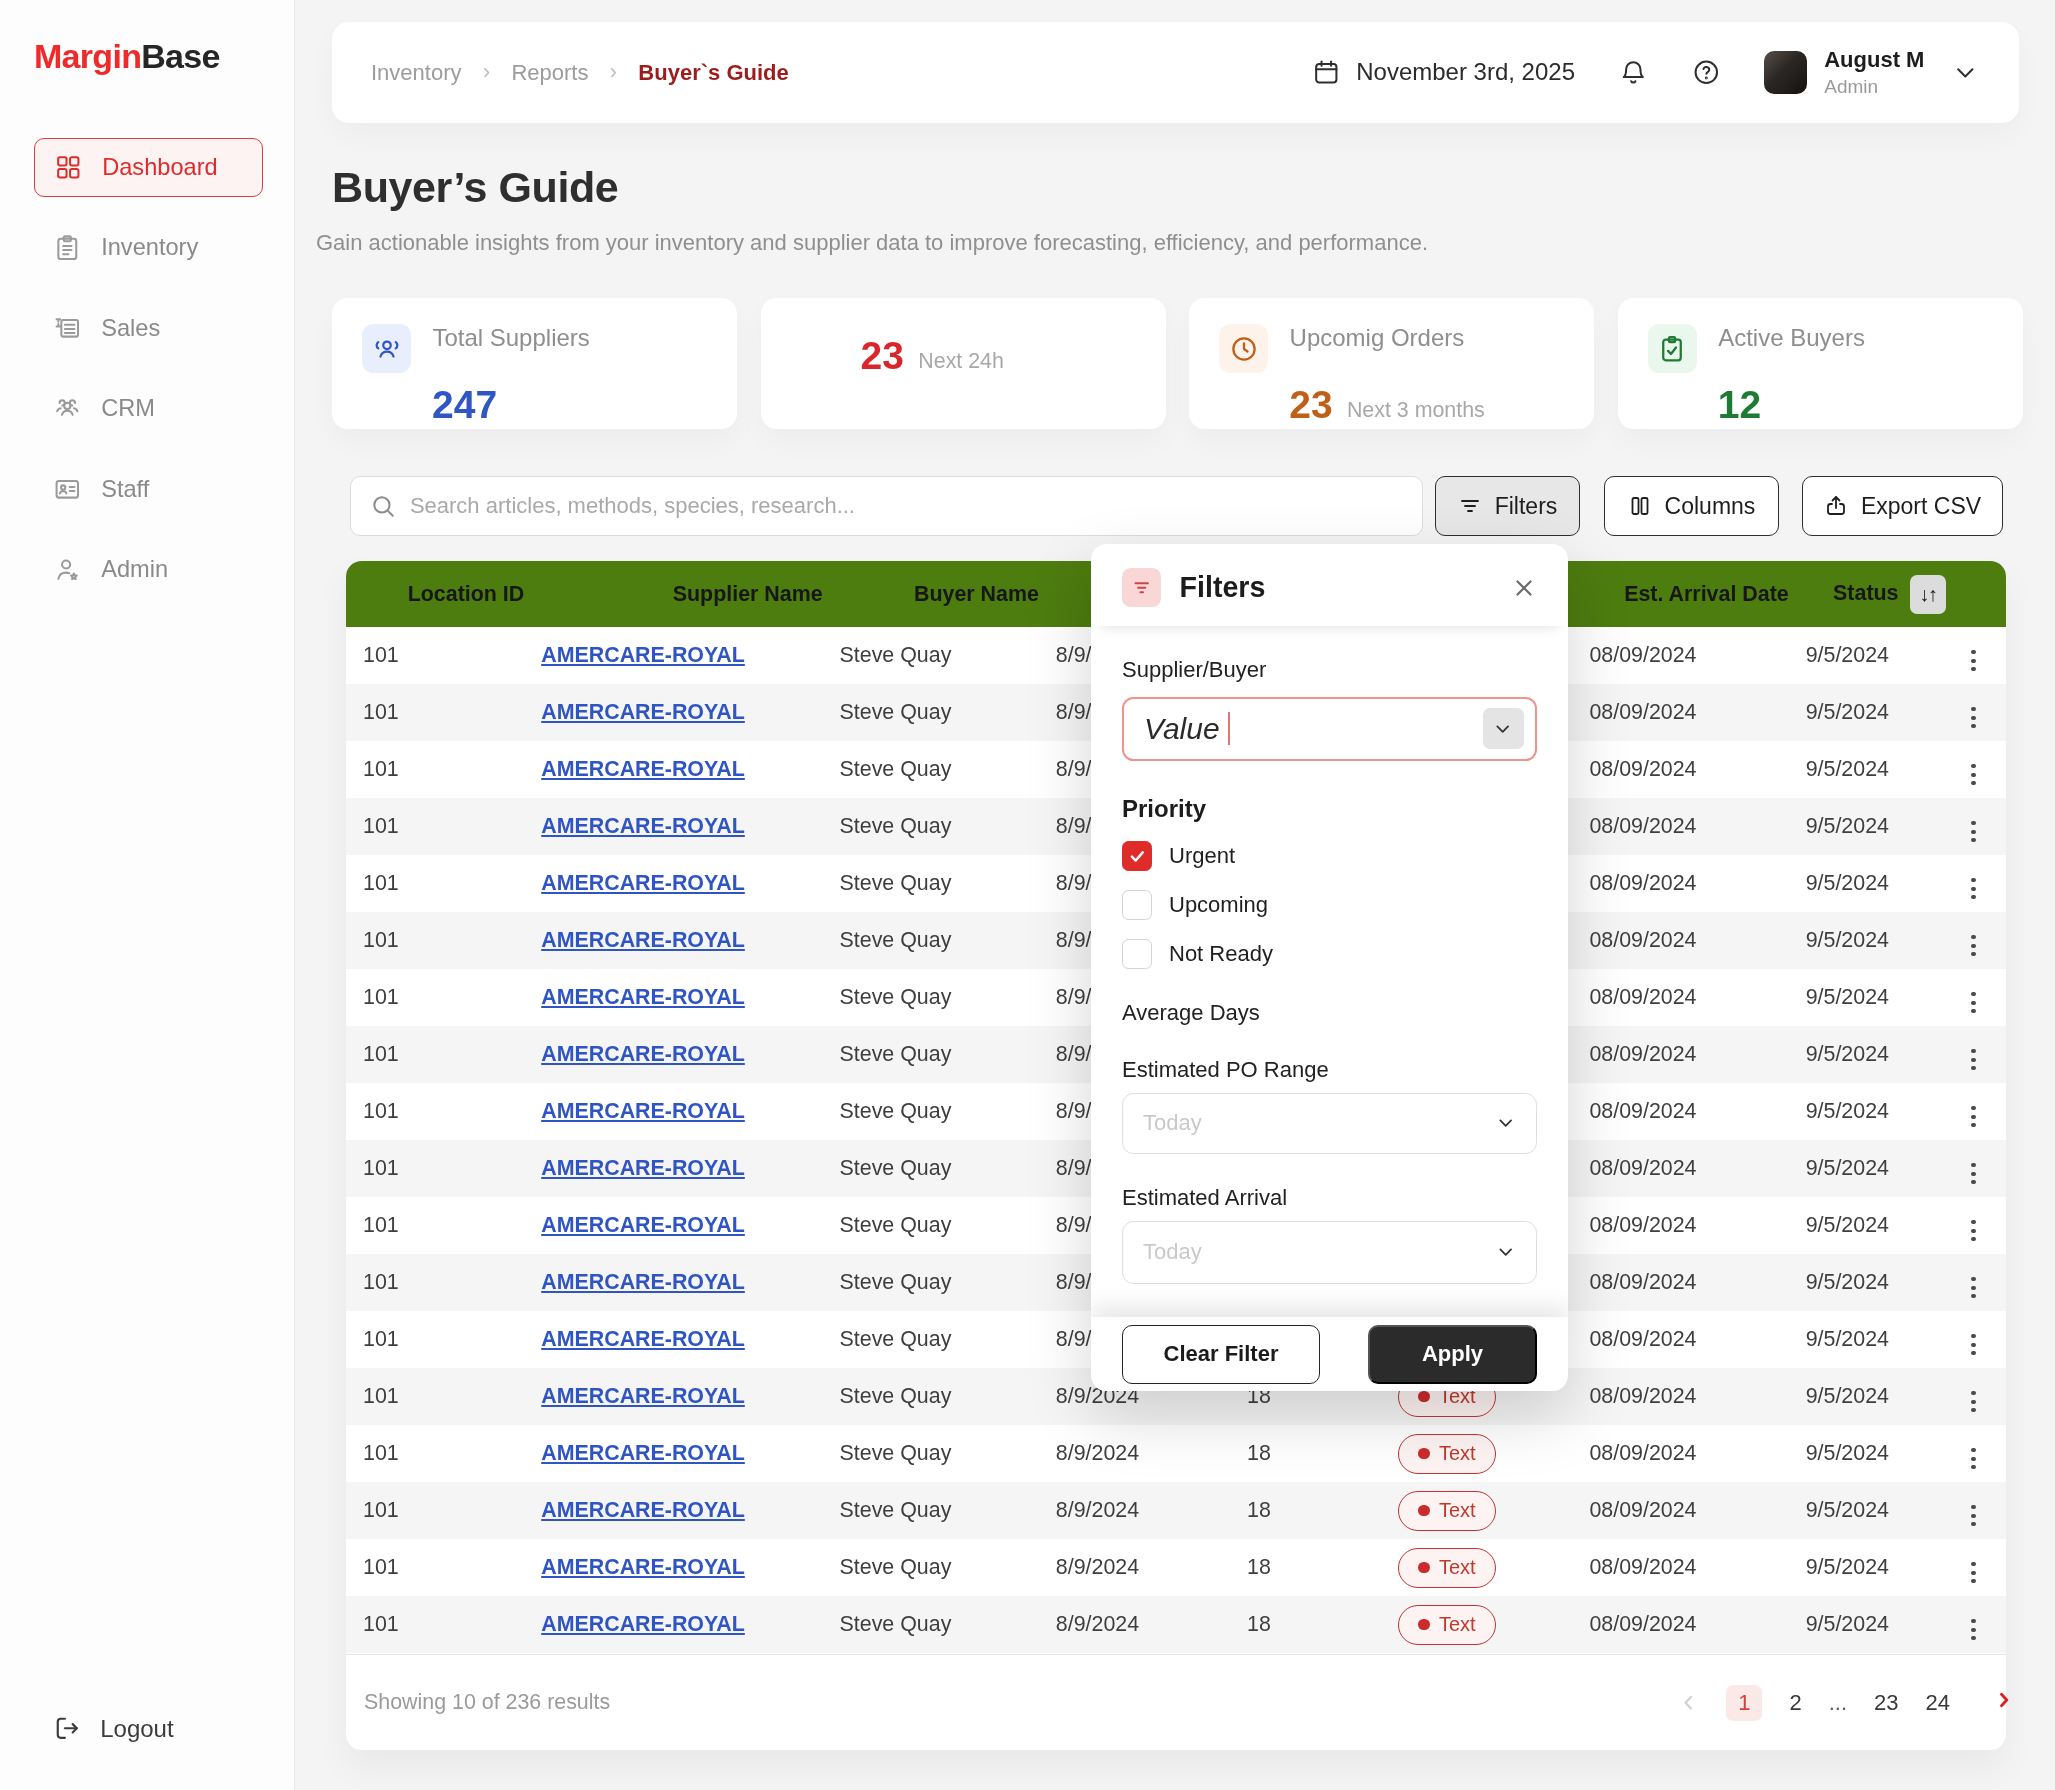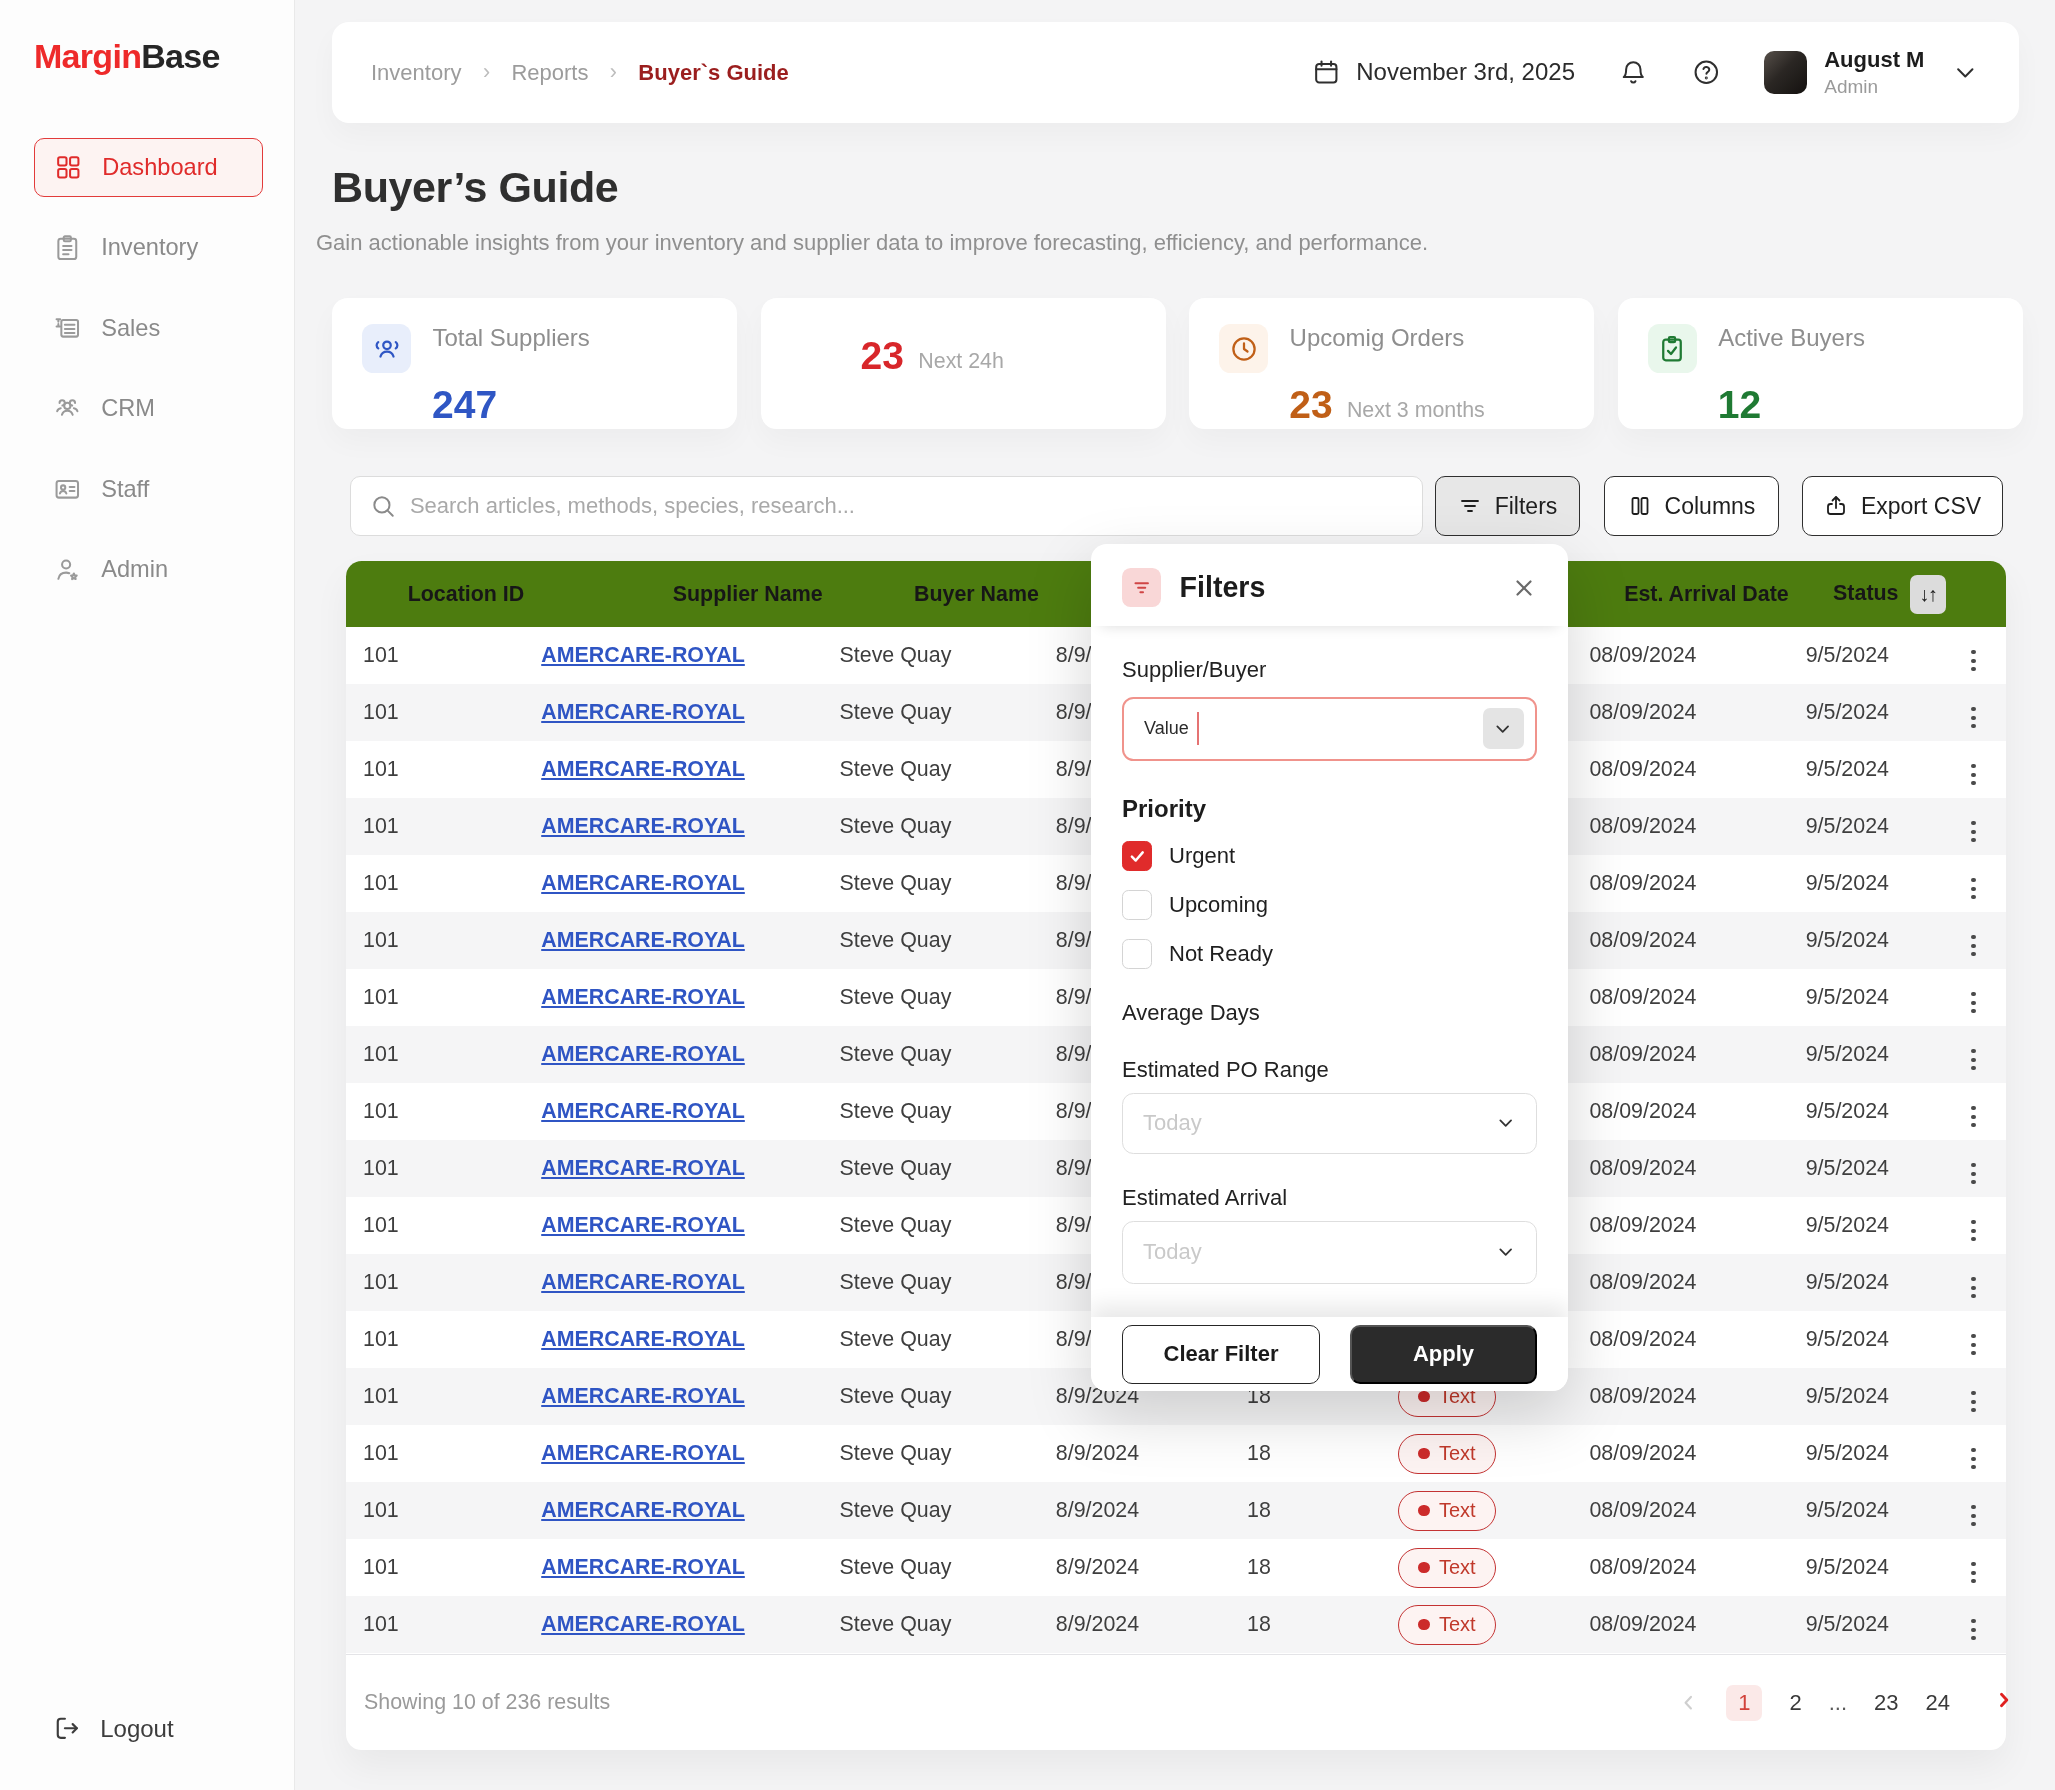--- a/index.html
+++ b/index.html
@@ -98,38 +98,38 @@
   .fpopup { position:absolute; left:1091px; top:544px; width:477px; height:847px; background:#fff; border-radius:15.7px; box-shadow:0 24px 64px rgba(0,0,0,0.17); z-index:50; overflow:hidden; }
   .fp-header { display:flex; align-items:center; gap:18.6px; padding:24px 31px 18.6px; position:relative; box-shadow:0 10px 13px -10px rgba(0,0,0,0.14); }
   .fp-ico { width:39px; height:39px; border-radius:8.6px; background:#f9d7d7; display:flex; align-items:center; justify-content:center; }
   .fp-ico svg { width:21.4px; height:21.4px; stroke:#d04545; fill:none; stroke-width:2.2; stroke-linecap:round; }
   .fp-title { font-size:28.6px; font-weight:700; color:#1c1c1c; }
   .fp-close { margin-left:auto; cursor:pointer; display:flex; }
   .fp-close svg { width:26px; height:26px; stroke:#6a6a6a; fill:none; stroke-width:2; stroke-linecap:round; }
   .fp-body { padding:0 31px; }
   .fp-label { font-size:22px; color:#222; margin-top:31px; }
   .value-input { margin-top:14.3px; height:64px; border:2.1px solid #f0938c; border-radius:11.4px; display:flex; align-items:center; padding:0 11.4px 0 20px; cursor:text; }
-  .value-text { font-size:18px; color:#2b2b2b; }
+  .value-text { font-size:30px; color:#2b2b2b;font-style:italic; }
   .caret { width:2.1px; height:33px; background:#e57373; margin-left:8.6px; }
   .chev-box { margin-left:auto; width:41px; height:41px; background:#e4e4e4; border-radius:7.1px; display:flex; align-items:center; justify-content:center; }
   .chev-box svg, .sel-chev svg { width:21.4px; height:21.4px; stroke:#333; fill:none; stroke-width:2; stroke-linecap:round; stroke-linejoin:round; }
   .fp-section { font-size:24px; font-weight:600; color:#1c1c1c; margin-top:34px; }
   .check-row { display:flex; align-items:center; gap:17px; margin-top:18.6px; font-size:22px; color:#1f1f1f; cursor:pointer; }
   .cb { width:30px; height:30px; border-radius:6.4px; border:1.8px solid #d4d4d4; background:#fff; display:flex; align-items:center; justify-content:center; }
   .cb.checked { background:#e02b2b; border-color:#e02b2b; }
   .cb svg { width:18.6px; height:18.6px; stroke:#fff; fill:none; stroke-width:3.2; stroke-linecap:round; stroke-linejoin:round; }
   .minmax { display:flex; gap:21.4px; margin-top:10px; }
   .minmax input { flex:1; min-width:0; height:59px; border:1.4px solid #dedede; border-radius:11.4px; font-size:22px; font-family:inherit; color:#333; padding-left:18.6px; outline:none; }
   .minmax input::placeholder { color:#c9c9c9; }
   .select { margin-top:10px; height:61px; border:1.4px solid #dedede; border-radius:11.4px; display:flex; align-items:center; padding:0 20px; font-size:22px; color:#c9c9c9; cursor:pointer; }
   .sel-chev { margin-left:auto; display:flex; }
   .select.partial { height:63px; }
   .fp-footer { position:absolute; left:0; right:0; bottom:0; height:74px; background:#fff; border-radius:0 0 15.7px 15.7px; display:flex; align-items:center; justify-content:space-between; padding:0 31px; box-shadow:0 -11.4px 21.4px rgba(0,0,0,0.09); }
   .btn-clear { width:198px; height:59px; border:1.8px solid #262626; border-radius:10px; background:#fff; font-size:22px; font-weight:600; color:#1b1b1b; display:flex; align-items:center; justify-content:center; cursor:pointer; }
-  .btn-apply { width:187px; height:59px; border-radius:10px; background:#2b2b2b; font-size:22px; font-weight:600; color:#fff; display:flex; align-items:center; justify-content:center; cursor:pointer; }
+  .btn-apply { width:169px; height:59px; border-radius:10px; background:#2b2b2b; font-size:22px; font-weight:600; color:#fff; display:flex; align-items:center; justify-content:center; cursor:pointer; }
 </style>
 </head>
 <body>
 
 <div class="screen">
 
   <aside class="sidebar">
     <div class="logo"><span class="lg1">Margin</span><span class="lg2">Base</span></div>
     <nav class="nav">
       <div class="nav-item active">

